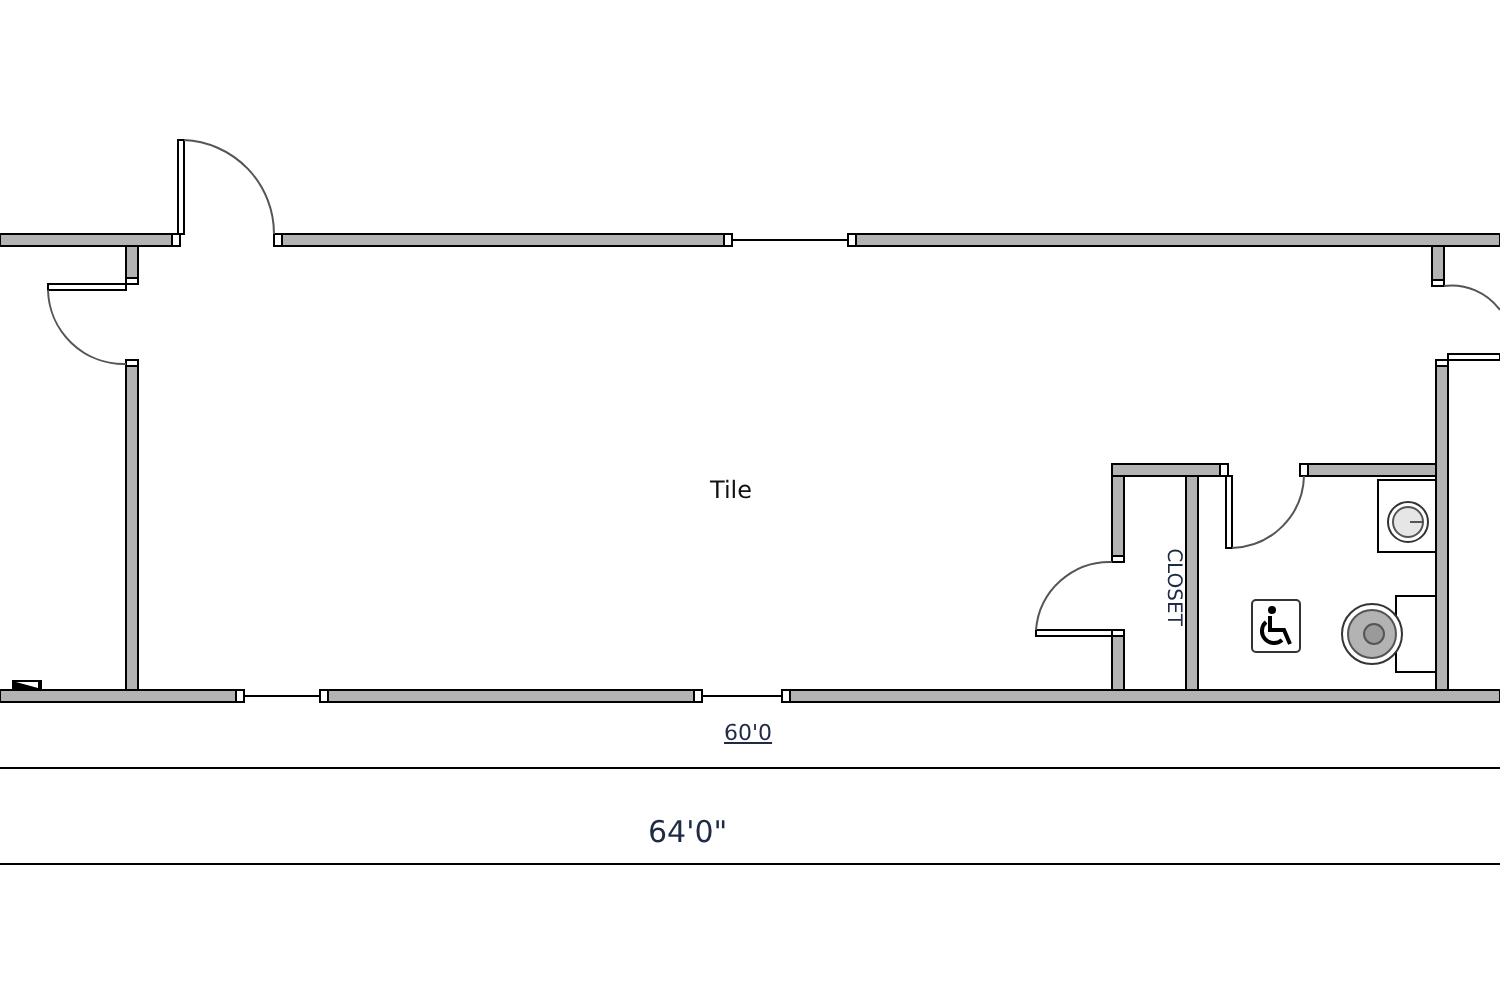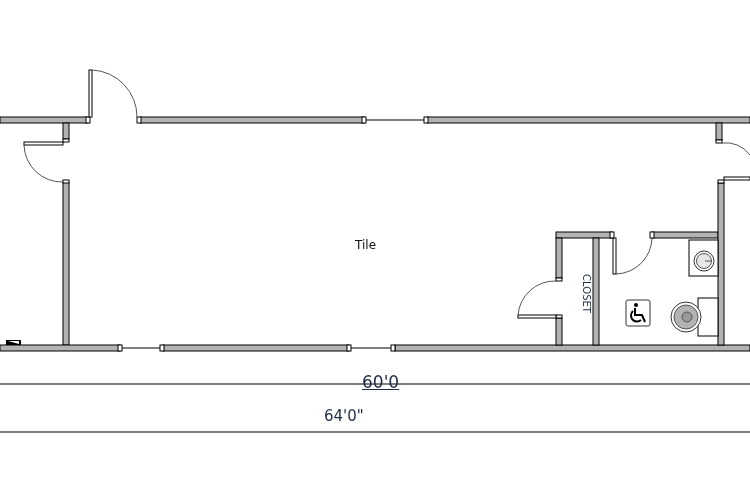--- a/index.html
+++ b/index.html
@@ -1,21 +1,21 @@
 <!DOCTYPE html>
 <html><head>
 <meta charset="utf-8">
 <style>
   html, body { margin:0; padding:0; background:#ffffff; }
   body { width:750px; height:499px; position:relative; overflow:hidden; font-family:"Liberation Sans", sans-serif; }
   svg { position:absolute; left:0; top:0; }
   .lbl { position:absolute; color:#1f2a44; font-family:"DejaVu Sans", sans-serif; white-space:nowrap; }
   #tile { left:355px; top:221px; font-size:12px; color:#111;margin-top:17px; }
   #closet { left:567px; top:288px; font-size:10px; color:#1f2a44; transform:rotate(90deg); transform-origin:center; }
-  #dim60 { left:362px; top:372px; font-size:17px;text-decoration:underline; }
+  #dim60 { left:362px; top:360px; font-size:11px;text-decoration:underline; }
   #dim64 { left:324px; top:407px; font-size:15px; }
 </style>
 </head>
 <body>
 
 <svg width="750" height="499" viewBox="0 0 750 499">
   <g fill="#b3b3b3" stroke="#000" stroke-width="1">
 
     <rect x="0" y="117" width="88" height="6"></rect>
     <rect x="140" y="117" width="224" height="6"></rect>

